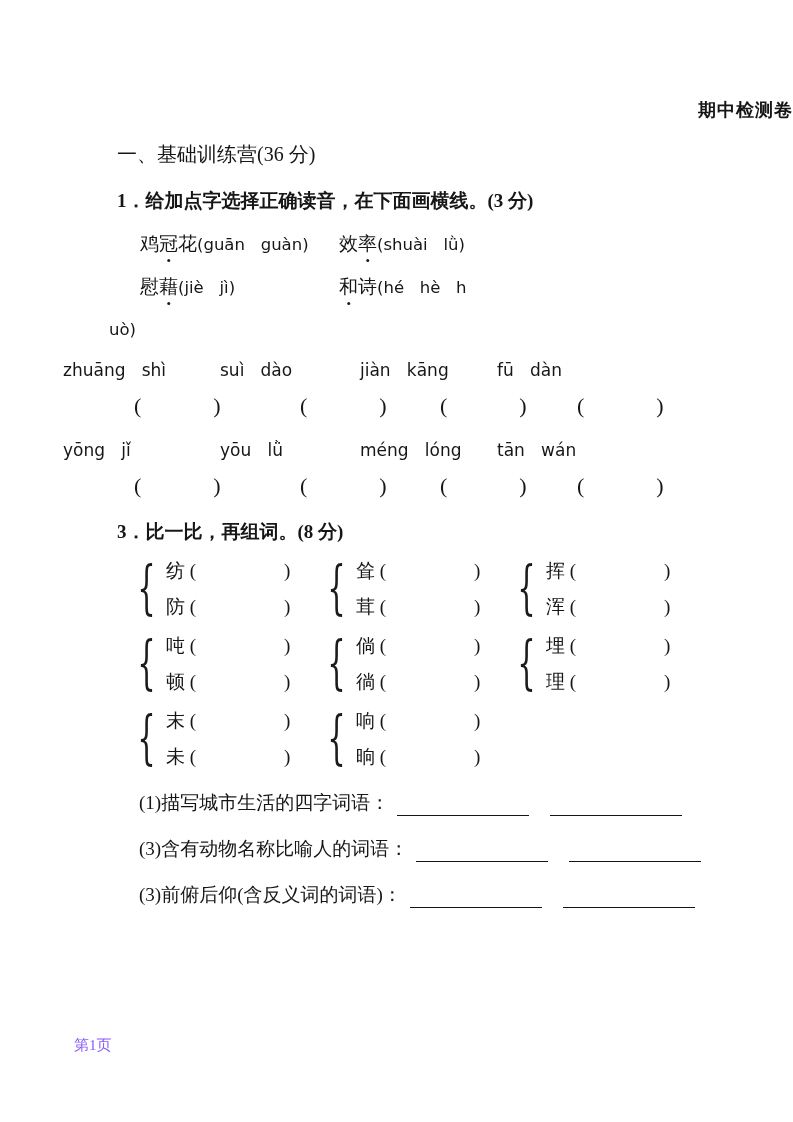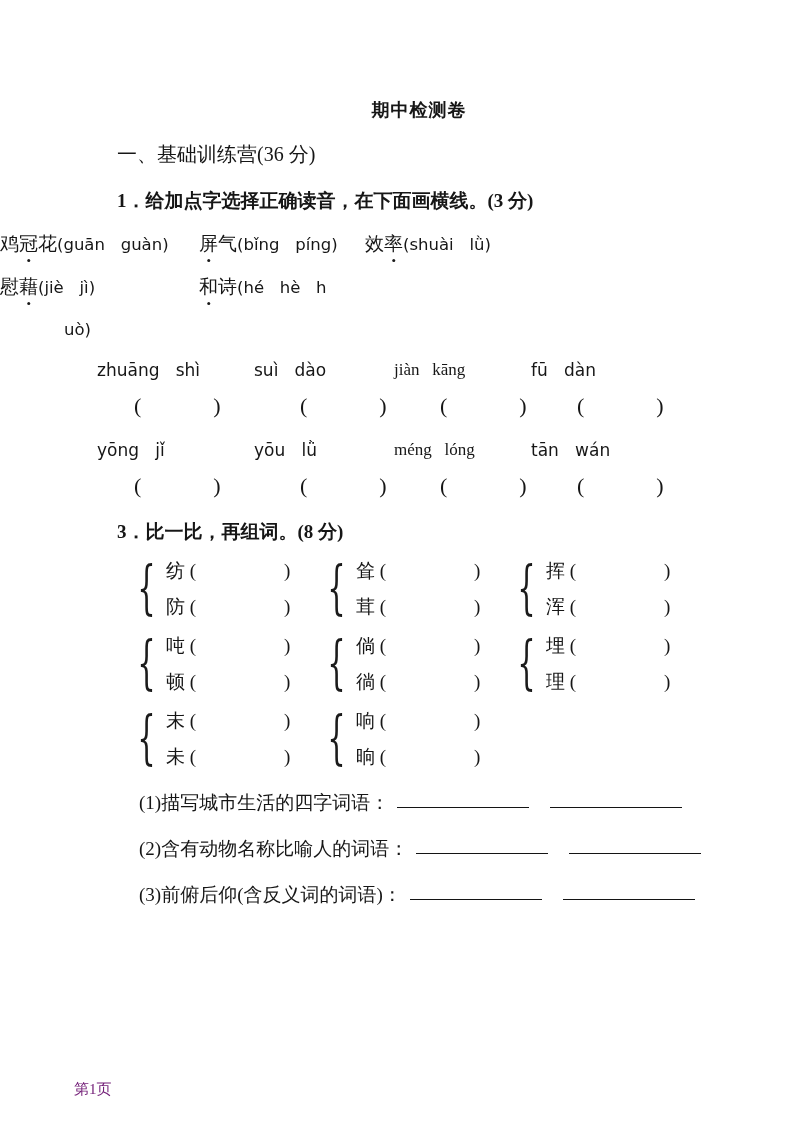--- a/index.html
+++ b/index.html
@@ -2,46 +2,46 @@
 <html><head>
 <meta charset="utf-8">
 <style>
   html,body{margin:0;padding:0;background:#e8e8e8;}
   .page{
     width:793px;height:1122px;background:#ffffff;position:relative;
     margin:0 auto;overflow:hidden;
     font-family:"Liberation Serif","DejaVu Serif",serif;color:#161616;
   }
   .title{
-    padding-top:98px;text-align:center;font-weight:700;font-size:18px;
+    padding-top:98px;text-align:right;font-weight:700;font-size:18px;
     letter-spacing:1px;font-family:"DejaVu Sans","Liberation Sans",sans-serif;margin-left:45px;
   }
   .meta{margin:26px 0 0 154px;font-size:19px;white-space:pre;}
   .section-heading{margin:19px 0 0 117px;font-size:20px;}
   .prompt{margin:20px 0 0 117px;font-size:19px;font-weight:bold;}
   
   .q1rows{margin-top:4px;}
-  .q1row{display:flex;margin-top:17px;align-items:flex-start;}
+  .q1row{display:flex;padding-left:140px;margin-top:17px;align-items:flex-start;}
   .q1row .q1cell{white-space:pre;font-size:19px;}
   .q1row .q1cell:nth-child(1){width:199px;}
   .q1row .q1cell:nth-child(2){width:166px;}
   .cjk{font-size:19px;}
   .pinyin{font-family:"DejaVu Sans","Liberation Sans",sans-serif;font-size:16.5px;white-space:pre;}
   .dotchar{position:relative;display:inline-block;}
   .dotchar::after{
     content:"";position:absolute;left:50%;bottom:-5px;transform:translateX(-50%);
     width:3.5px;height:3.5px;border-radius:50%;background:#1b1b1b;
   }
-  .q1wrap{padding-left:64px;margin-top:20px;}
-  
-  .pyrow{display:flex;padding-left:97px;margin-top:21px;}
+  .q1wrap{padding-left:109px;margin-top:20px;}
+  
+  .pyrow{display:flex;padding-left:63px;margin-top:21px;}
   .pyrow .pycell{white-space:pre;font-family:"DejaVu Sans","Liberation Sans",sans-serif;font-size:17px;}
   .pyrow .pycell:nth-child(1){width:157px;}
   .pyrow .pycell:nth-child(2){width:140px;}
-  .pyrow .pycell:nth-child(3){width:137px;font-family:Liberation Serif, serif;}
+  .pyrow .pycell:nth-child(3){width:137px;}
   .parrow{display:flex;padding-left:134px;margin-top:13px;}
   .parrow .parcell{font-size:22px;}
   .parrow .parcell:nth-child(1){width:166px;}
   .parrow .parcell:nth-child(2){width:140px;}
   .parrow .parcell:nth-child(3){width:137px;}
   .pargap{display:inline-block;width:72px;}
   
   .q3grid{margin-top:2px;}
   .q3row{display:flex;padding-left:128px;margin-top:13px;}
   .pair{display:flex;align-items:center;width:190px;}
@@ -49,39 +49,38 @@
   .brace{
     font-size:58px;font-weight:400;line-height:0.95;
     transform:scaleX(0.5);transform-origin:center;
     font-family:"DejaVu Serif",serif;margin-right:1px;color:#1b1b1b;
   }
   .pairlines{display:flex;flex-direction:column;gap:10px;}
   .pairline{font-size:19px;white-space:pre;}
   .q3gap{display:inline-block;width:88px;}
   .q3paren{font-size:19px;}
   
-  .q4line{padding-left:139px;margin-top:20px;font-size:19px;display:flex;align-items:flex-start;}
+  .q4line{padding-left:139px;margin-top:20px;font-size:19px;display:flex;align-items:flex-end;}
   .q4label{white-space:pre;}
   .blank{display:inline-block;width:132px;border-bottom:1.6px solid #141414;height:17px;margin-left:8px;}
   .blank + .blank{margin-left:21px;}
   
-  .footer{position:absolute;left:74px;top:1080px;font-size:15px;color:#701a75;}
+  .footer{position:absolute;left:74px;top:1036px;font-size:15px;color:#8b5cf6;}
 </style>
 </head>
 <body>
 
 <div class="page">
   <div class="title">期中检测卷</div>
   <div class="section-heading">一、基础训练营(36 分)</div>
 
   <div class="prompt">1．给加点字选择正确读音，在下面画横线。(3 分)</div>
   <div class="q1rows" id="q1-rows">
       <div class="q1row">
         <span class="q1cell"><span class="cjk">鸡</span><span class="cjk dotchar">冠</span><span class="cjk">花</span><span class="pinyin">(guān   guàn)</span></span>
-        <span class="q1cell"><span class="cjk dotchar">屏</span><span class="cjk">气</span><span class="pinyin">(bǐng   píng)</span></span>
         <span class="q1cell"><span class="cjk">效</span><span class="cjk dotchar">率</span><span class="pinyin">(shuài   lǜ)</span></span>
       </div>
       <div class="q1row">
         <span class="q1cell"><span class="cjk">慰</span><span class="cjk dotchar">藉</span><span class="pinyin">(jiè   jì)</span></span>
         <span class="q1cell"><span class="cjk dotchar">和</span><span class="cjk">诗</span><span class="pinyin">(hé   hè   h</span></span>
       </div>
     </div>
   <div class="q1wrap pinyin">uò)</div>
 
   <div id="q2-rows">
@@ -177,21 +176,21 @@
       </div>
     </div>
 
   <div id="q4-lines">
       <div class="q4line">
         <span class="q4label">(1)描写城市生活的四字词语：</span>
         <span class="blank"></span>
         <span class="blank"></span>
       </div>
       <div class="q4line">
-        <span class="q4label">(2)含有动物名称比喻人的词语：</span>
+        <span class="q4label">(3)含有动物名称比喻人的词语：</span>
         <span class="blank"></span>
         <span class="blank"></span>
       </div>
       <div class="q4line">
         <span class="q4label">(3)前俯后仰(含反义词的词语)：</span>
         <span class="blank"></span>
         <span class="blank"></span>
       </div>
     </div>
 

